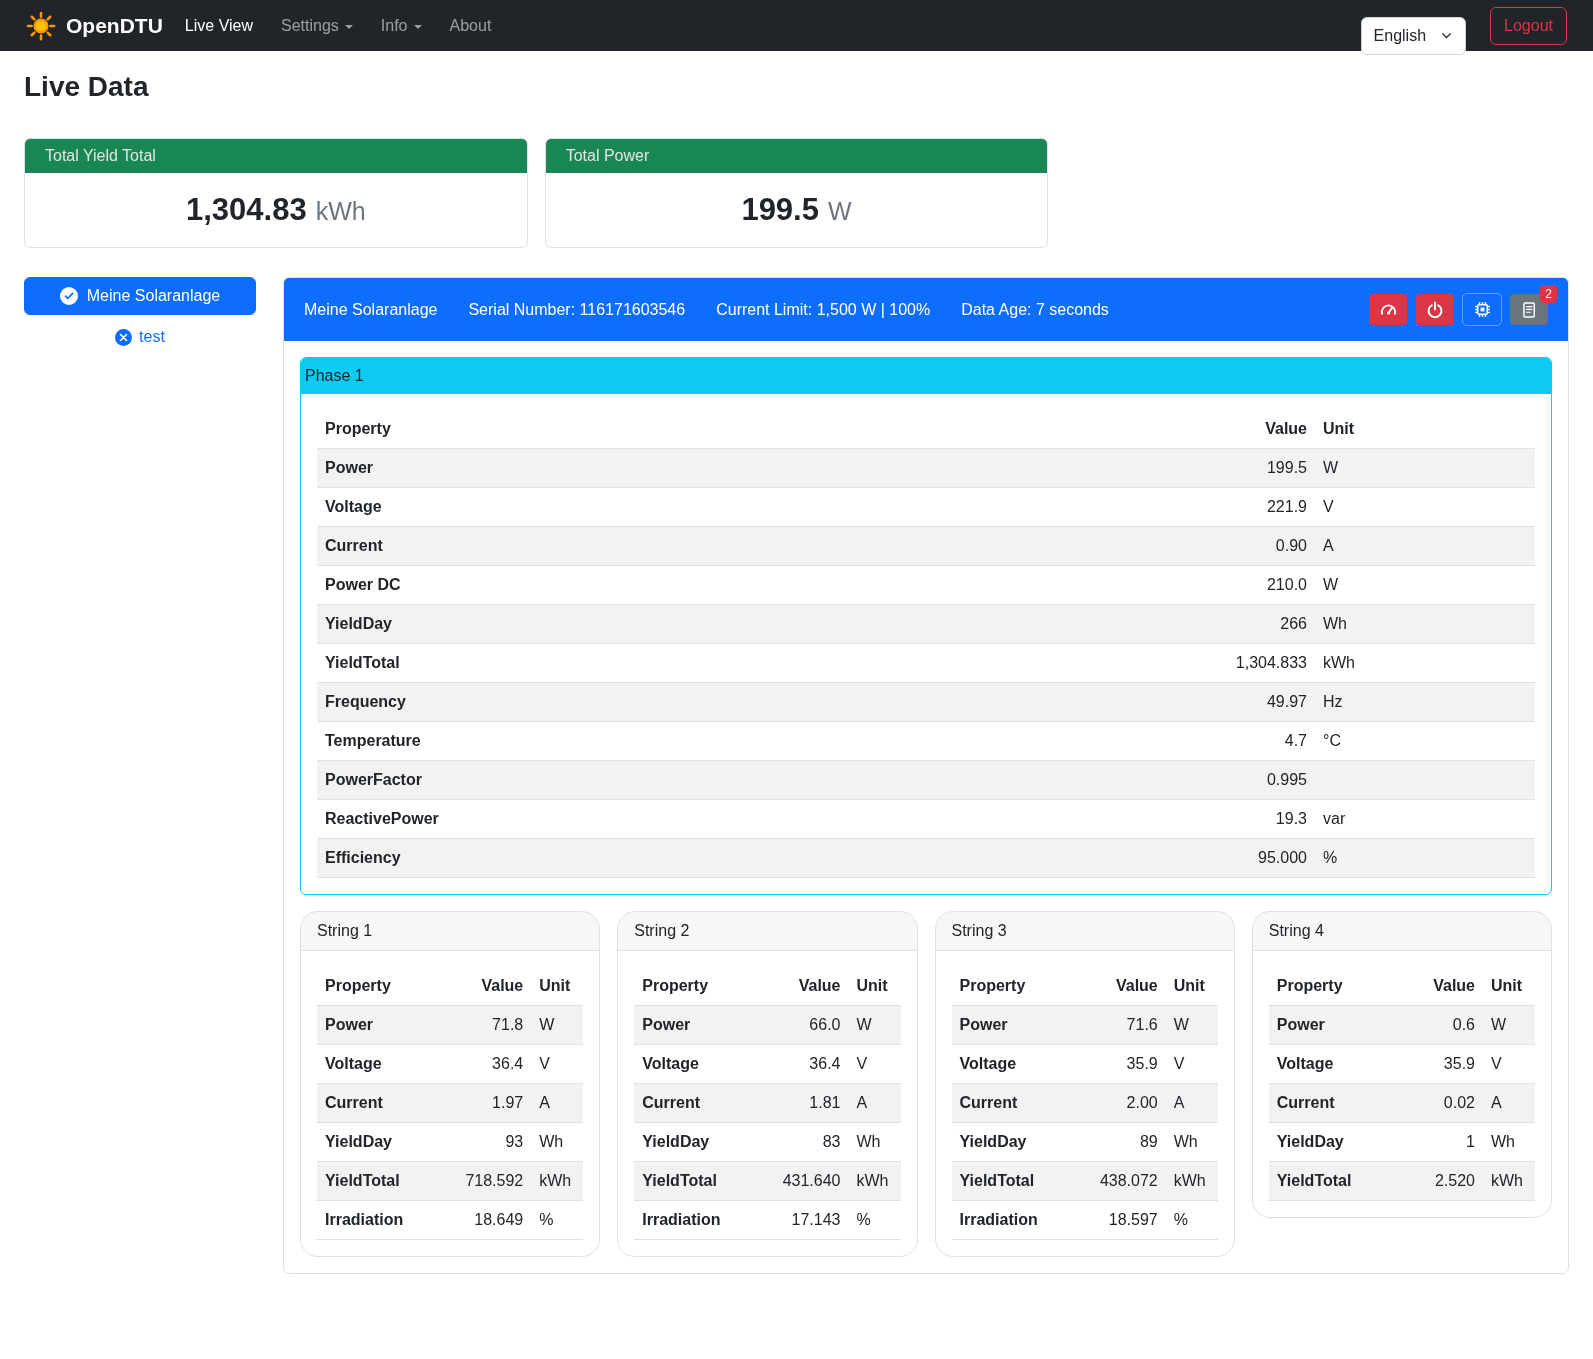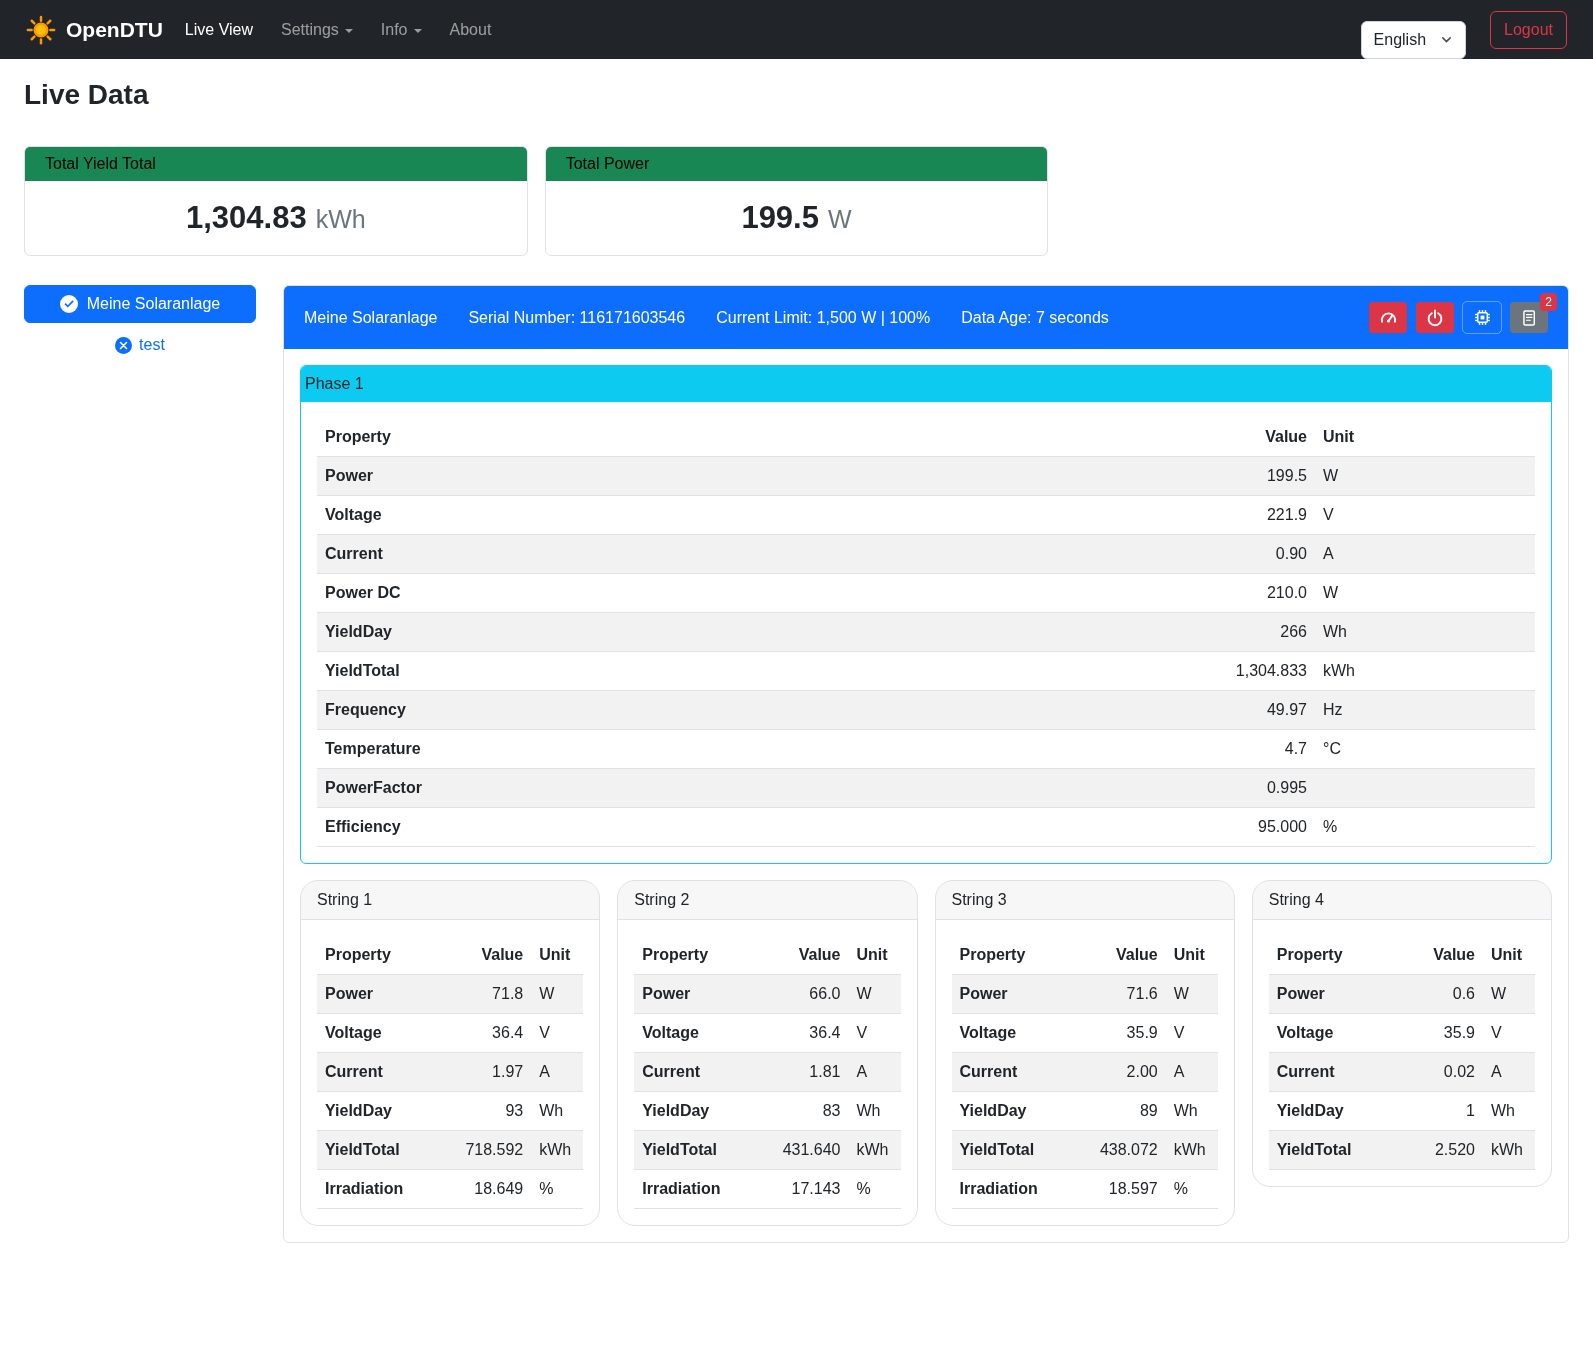--- a/index.html
+++ b/index.html
@@ -11,42 +11,42 @@
     color: #212529;
     background: #fff;
     min-width: 1593px;
   }
   :root {
     --blue:#0d6efd; --green:#198754; --cyan:#0dcaf0;
     --red:#dc3545; --gray:#6c757d; --border:#dee2e6;
   }
 
   
-  .navbar { background:#212529; height:59px; display:flex; padding:0 26px; }
+  .navbar { background:#212529; height:51px; display:flex; padding:0 26px; }
   .brand { display:flex; align-items:center; gap:10px; color:#fff; font-size:21px; font-weight:700; margin-right:8px; cursor:pointer; }
   .nav-links { display:flex; align-items:center; }
   .nav-link { color:rgba(255,255,255,.55); padding:8px 14px; font-size:16px; cursor:pointer; text-decoration:none; display:inline-block; }
   .nav-link.active { color:#fff; }
   .dropdown::after {
     content:""; display:inline-block; margin-left:6px; vertical-align:2px;
     border-top:4px solid; border-right:4px solid transparent; border-left:4px solid transparent;
   }
   .nav-right { margin-left:auto; display:flex; align-items:center; gap:24px; }
   .lang-select { background:#fff; border:1px solid #ced4da; border-radius:6px; height:38px;
     display:flex; align-items:center; gap:14px; padding:0 12px; font-size:16px; color:#212529; cursor:pointer;margin-top:20px; }
   .logout-btn { background:transparent; border:1px solid var(--red); color:var(--red); border-radius:6px;
     height:38px; padding:0 13px; font-size:16px; font-family:inherit; cursor:pointer; }
 
   
   .container { padding:0 24px 30px; }
   .page-title { font-size:28px; font-weight:700; margin:20px 0 35px; }
 
   .summary-row { display:grid; grid-template-columns:repeat(3,1fr); gap:17px; margin-bottom:29px; }
   .card { border:1px solid var(--border); border-radius:6px; overflow:hidden; background:#fff; }
-  .card-header-green { background:var(--green); color:#000000; padding:8px 20px; font-size:16px; }
+  .card-header-green { background:var(--green); color:#e5e5e5; padding:8px 20px; font-size:16px; }
   .card-body-center { padding:19px 20px; text-align:center; }
   .big-value { font-size:31px; font-weight:700; }
   .big-unit { font-size:25px; color:var(--gray); margin-left:9px; font-weight:400; }
 
   .content-row { display:flex; gap:27px; align-items:flex-start; }
   .sidebar { width:232px; flex-shrink:0; }
   .inverter-select-btn { width:100%; background:var(--blue); border:1px solid var(--blue); color:#fff;
     border-radius:6px; height:38px; display:flex; align-items:center; justify-content:center; gap:9px;
     font-size:16px; font-family:inherit; cursor:pointer; }
   .inverter-test { margin-top:13px; display:flex; align-items:center; justify-content:center; gap:7px;
@@ -283,20 +283,25 @@
                     <td class="prop">Temperature</td>
                     <td class="val">4.7</td>
                     <td class="unit">°C</td>
                   </tr>
                   <tr>
                     <td class="prop">PowerFactor</td>
                     <td class="val">0.995</td>
                     <td class="unit"></td>
                   </tr>
                   <tr>
+                    <td class="prop">ReactivePower</td>
+                    <td class="val">19.3</td>
+                    <td class="unit">var</td>
+                  </tr>
+                  <tr>
                     <td class="prop">Efficiency</td>
                     <td class="val">95.000</td>
                     <td class="unit">%</td>
                   </tr>
                 </tbody>
             </table>
           </div>
         </section>
 
         <div class="strings-grid">

